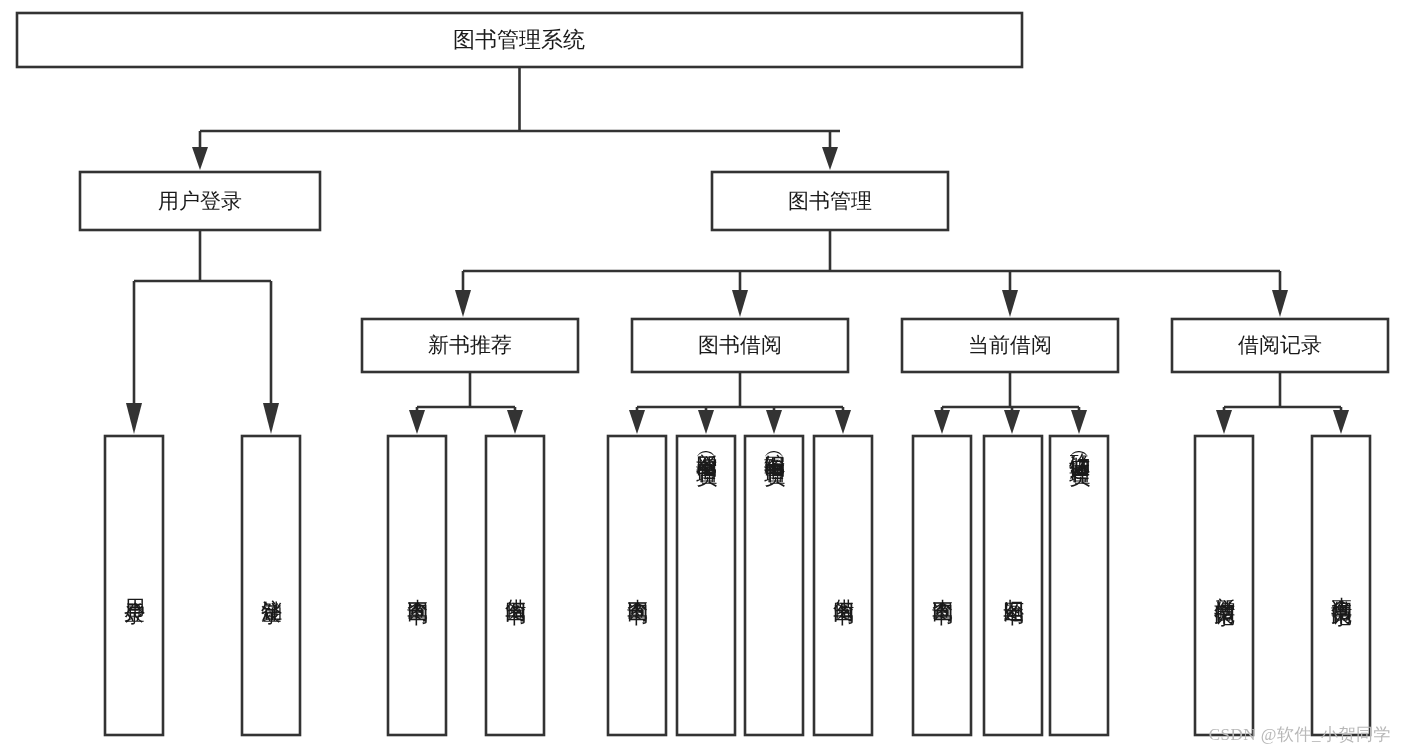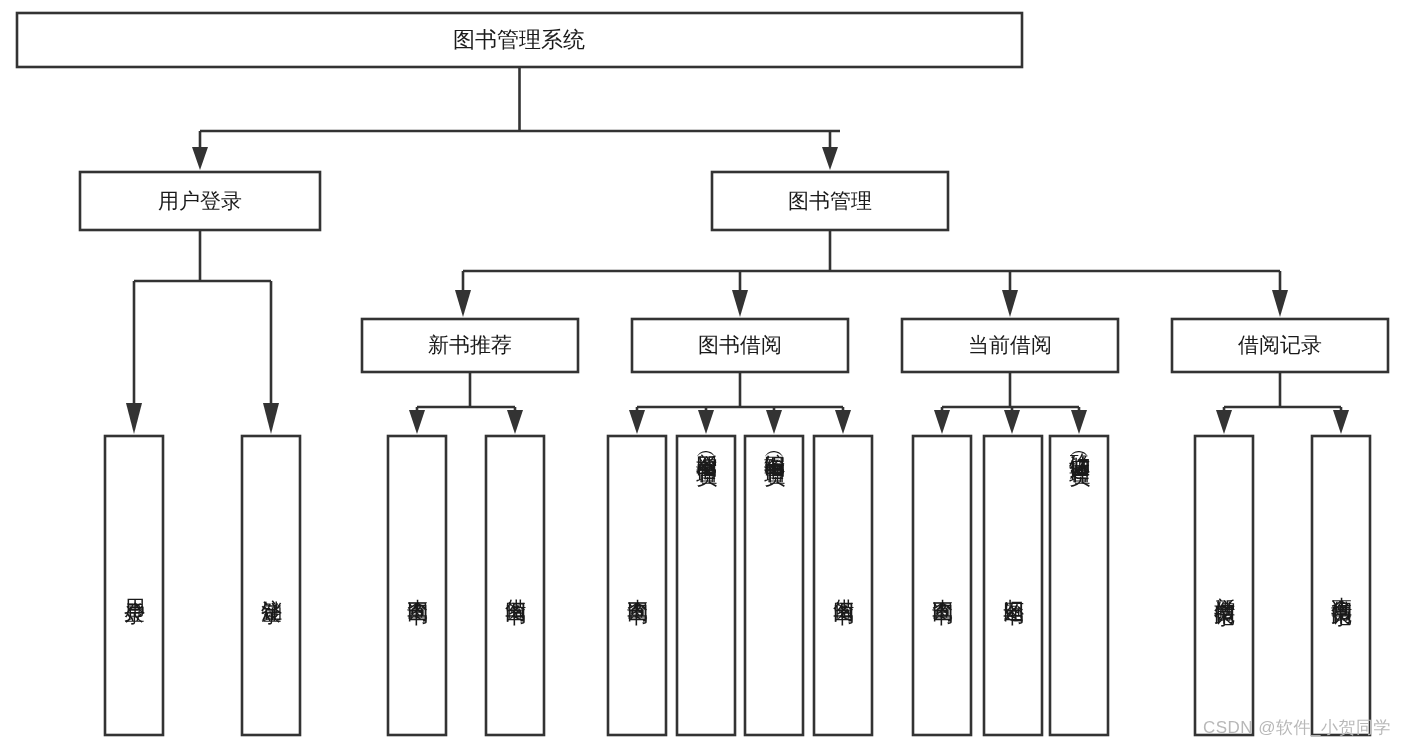--- a/index.html
+++ b/index.html
@@ -68,22 +68,22 @@
     color: #1a1a1a;
     writing-mode: vertical-rl;
     text-orientation: upright;
     letter-spacing: 2px;
     white-space: nowrap;
     text-align: center;
   }
   .watermark {
     position: absolute;
     right: 14px;
-    bottom: 8px;
-    font-family: Liberation Sans, sans-serif;
+    bottom: 1px;
+    font-family: Liberation Serif, serif;
     font-size: 17px;
     color: #b8b8b8;
     letter-spacing: 0.5px;
     white-space: nowrap;
   }
 </style>
 </head>
 <body>
 
 <div id="diagram-root">

